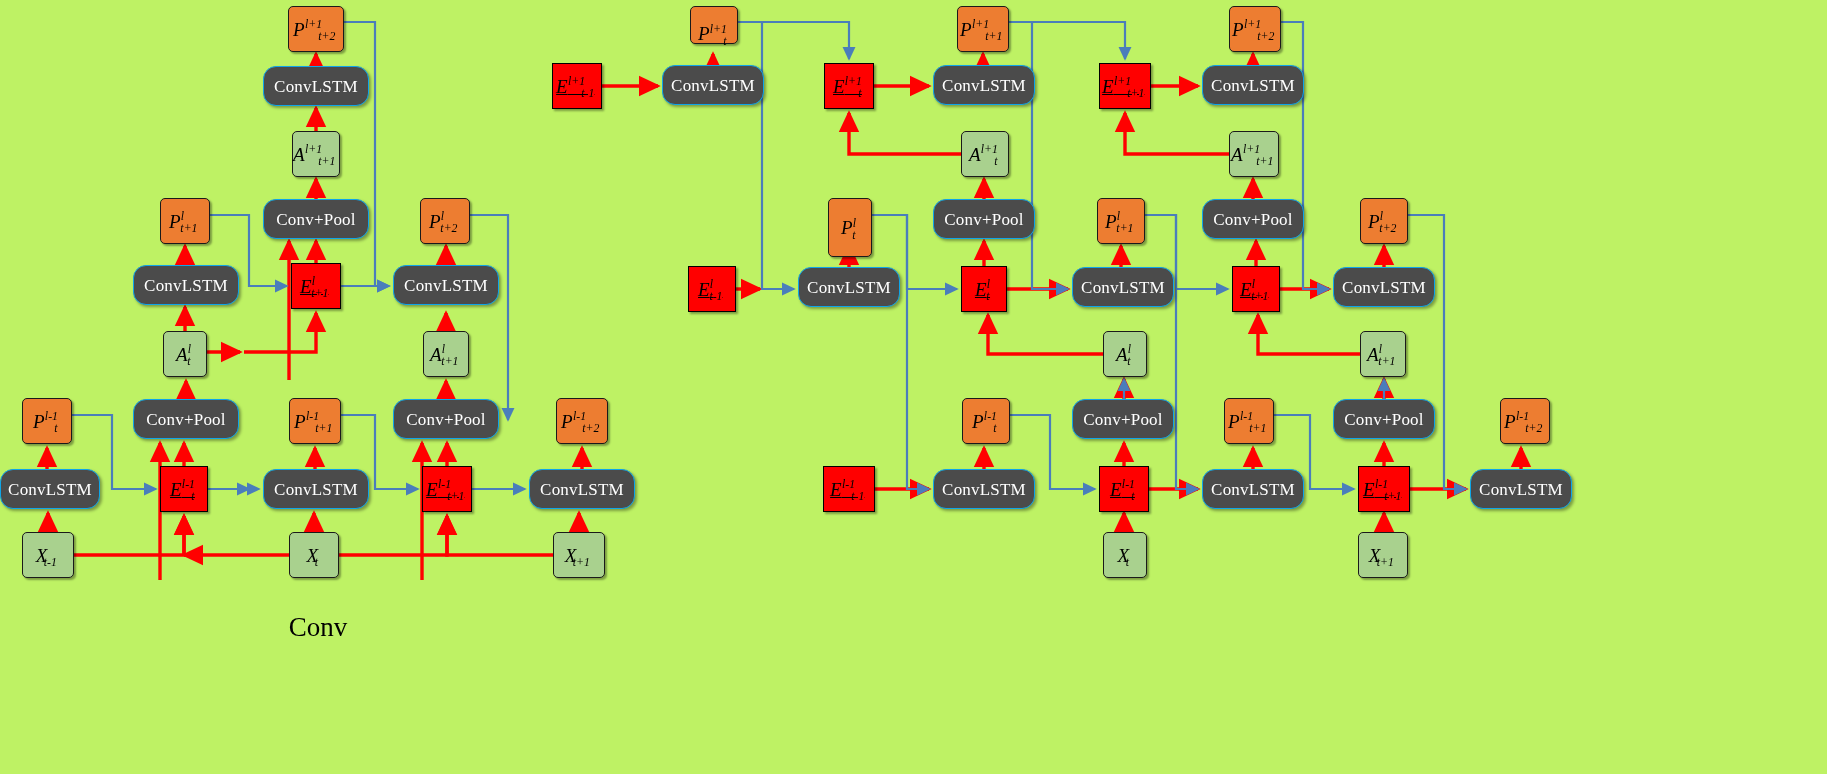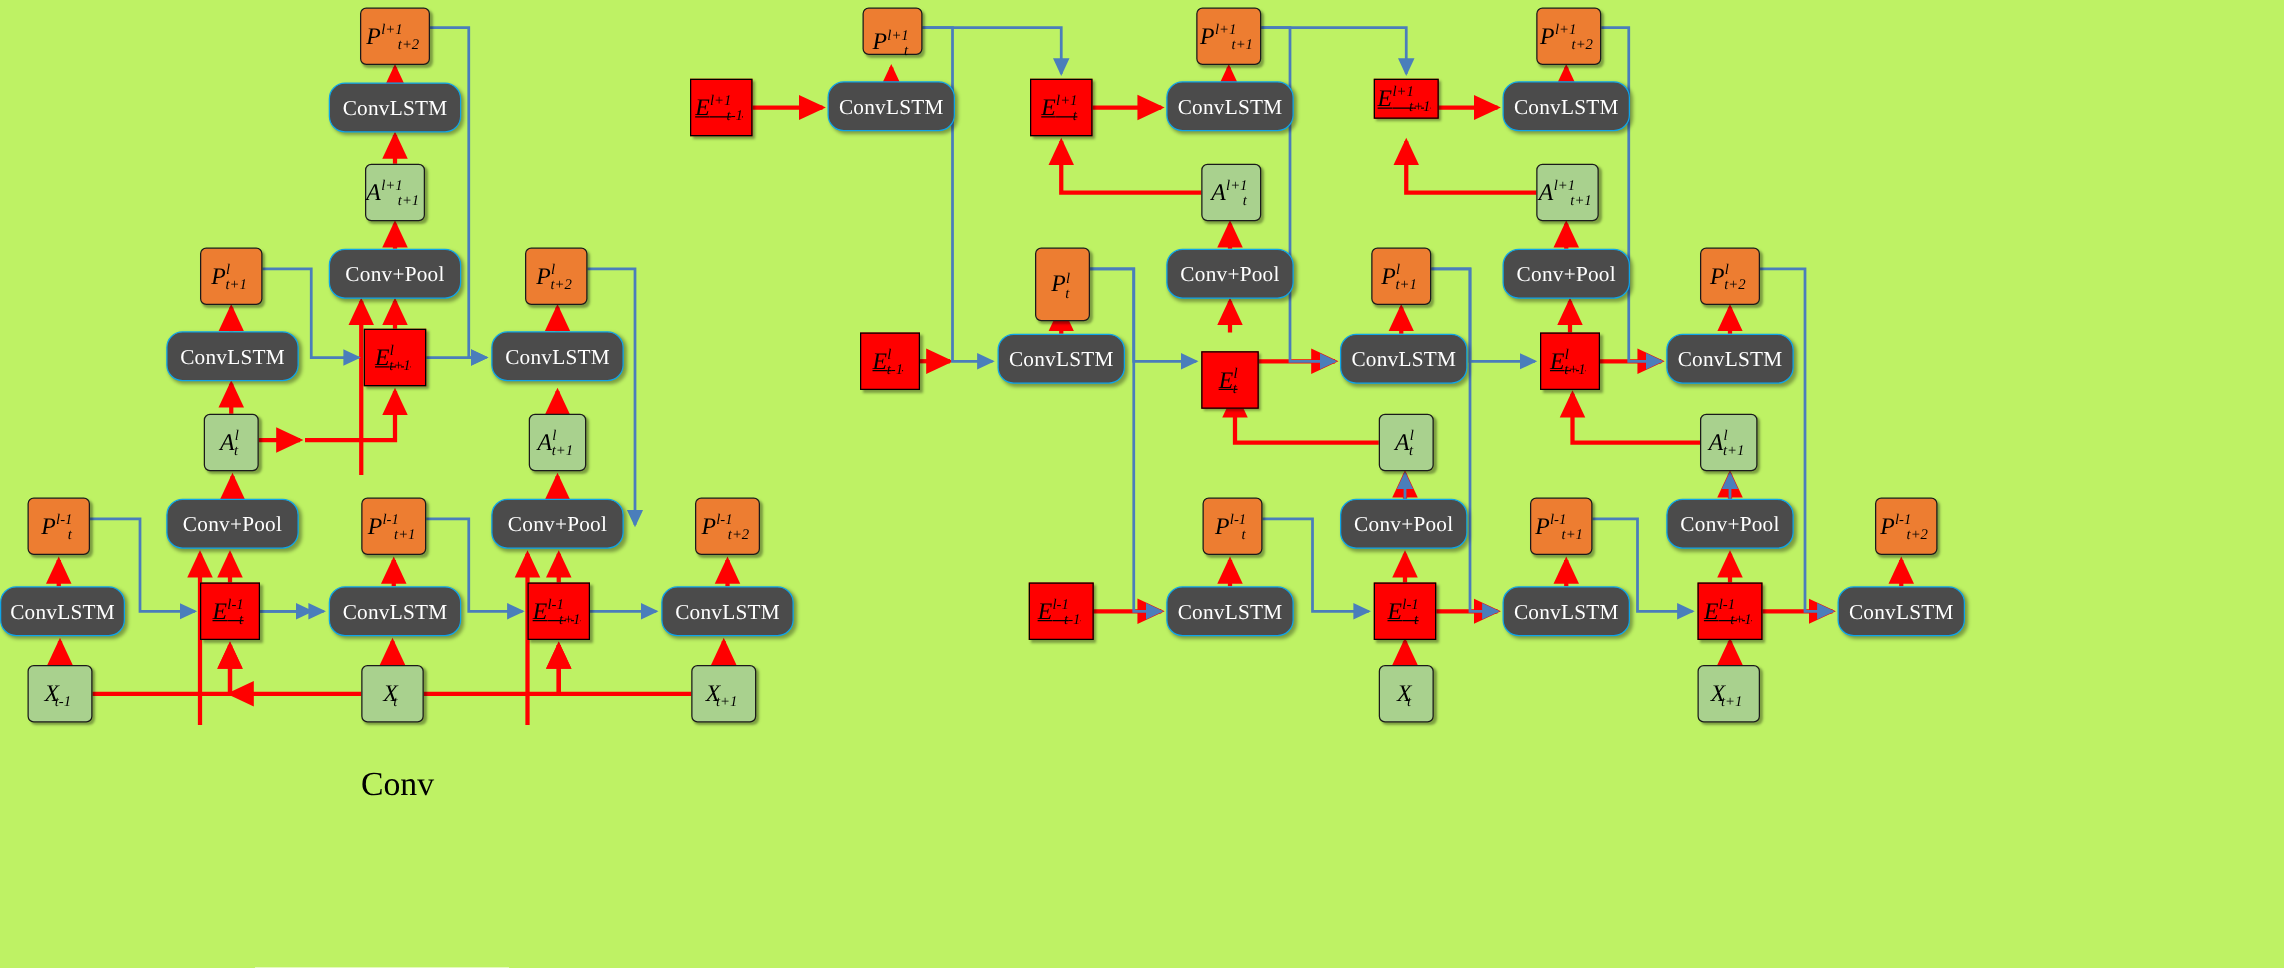--- a/index.html
+++ b/index.html
@@ -317,21 +317,21 @@
       </div>
       <div class="node n-e" style="left: 824px; top: 63px; width: 50px; height: 46px;">
         <span class="sym"><span class="base">E</span><span class="sup">l+1</span><span class="sub">t</span></span>
       </div>
       <div class="node n-p" style="left: 957px; top: 6px; width: 52px; height: 46px;">
         <span class="sym"><span class="base">P</span><span class="sup">l+1</span><span class="sub">t+1</span></span>
       </div>
       <div class="node n-m" style="left: 933px; top: 65px; width: 102px; height: 40px;">
         <span>ConvLSTM</span>
       </div>
-      <div class="node n-e" style="left: 1099px; top: 63px; width: 52px; height: 32px;">
+      <div class="node n-e" style="left: 1099px; top: 63px; width: 52px; height: 46px;">
         <span class="sym"><span class="base">E</span><span class="sup">l+1</span><span class="sub">t+1</span></span>
       </div>
       <div class="node n-p" style="left: 1229px; top: 6px; width: 52px; height: 46px;">
         <span class="sym"><span class="base">P</span><span class="sup">l+1</span><span class="sub">t+2</span></span>
       </div>
       <div class="node n-m" style="left: 1202px; top: 65px; width: 102px; height: 40px;">
         <span>ConvLSTM</span>
       </div>
       <div class="node n-a" style="left: 961px; top: 131px; width: 48px; height: 46px;">
         <span class="sym"><span class="base">A</span><span class="sup">l+1</span><span class="sub">t</span></span>
@@ -347,21 +347,21 @@
       </div>
       <div class="node n-p" style="left: 828px; top: 198px; width: 44px; height: 59px;">
         <span class="sym"><span class="base">P</span><span class="sup">l</span><span class="sub">t</span></span>
       </div>
       <div class="node n-e" style="left: 688px; top: 266px; width: 48px; height: 46px;">
         <span class="sym"><span class="base">E</span><span class="sup">l</span><span class="sub">t-1</span></span>
       </div>
       <div class="node n-m" style="left: 798px; top: 267px; width: 102px; height: 40px;">
         <span>ConvLSTM</span>
       </div>
-      <div class="node n-e" style="left: 961px; top: 281px; width: 46px; height: 46px;">
+      <div class="node n-e" style="left: 961px; top: 266px; width: 46px; height: 46px;">
         <span class="sym"><span class="base">E</span><span class="sup">l</span><span class="sub">t</span></span>
       </div>
       <div class="node n-p" style="left: 1097px; top: 198px; width: 48px; height: 46px;">
         <span class="sym"><span class="base">P</span><span class="sup">l</span><span class="sub">t+1</span></span>
       </div>
       <div class="node n-m" style="left: 1072px; top: 267px; width: 102px; height: 40px;">
         <span>ConvLSTM</span>
       </div>
       <div class="node n-e" style="left: 1232px; top: 266px; width: 48px; height: 46px;">
         <span class="sym"><span class="base">E</span><span class="sup">l</span><span class="sub">t+1</span></span>

